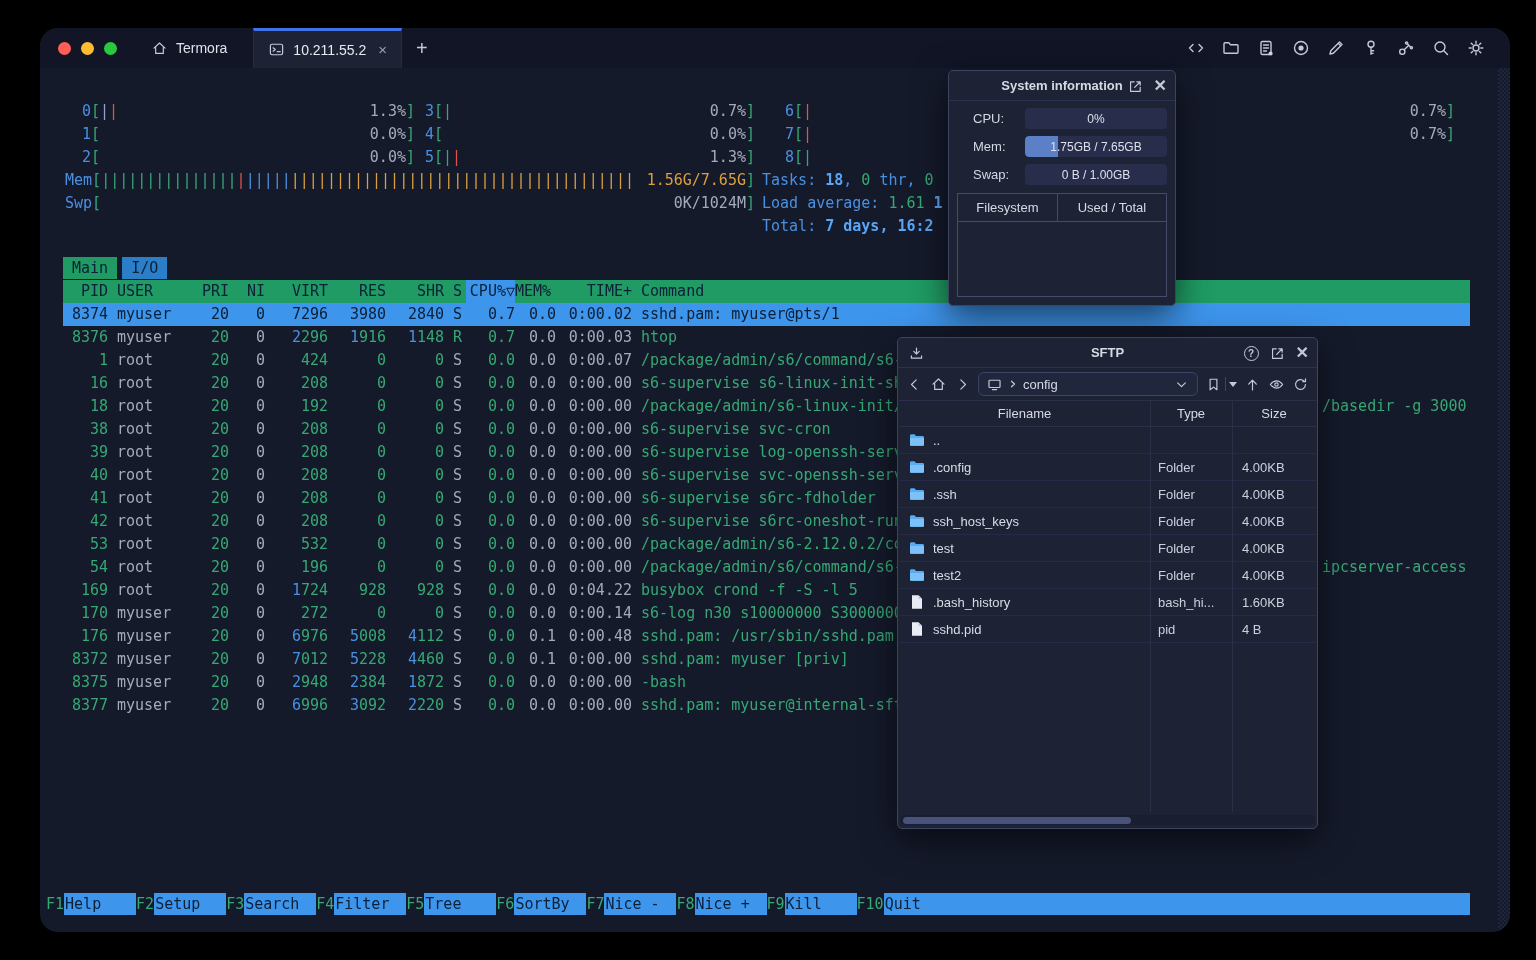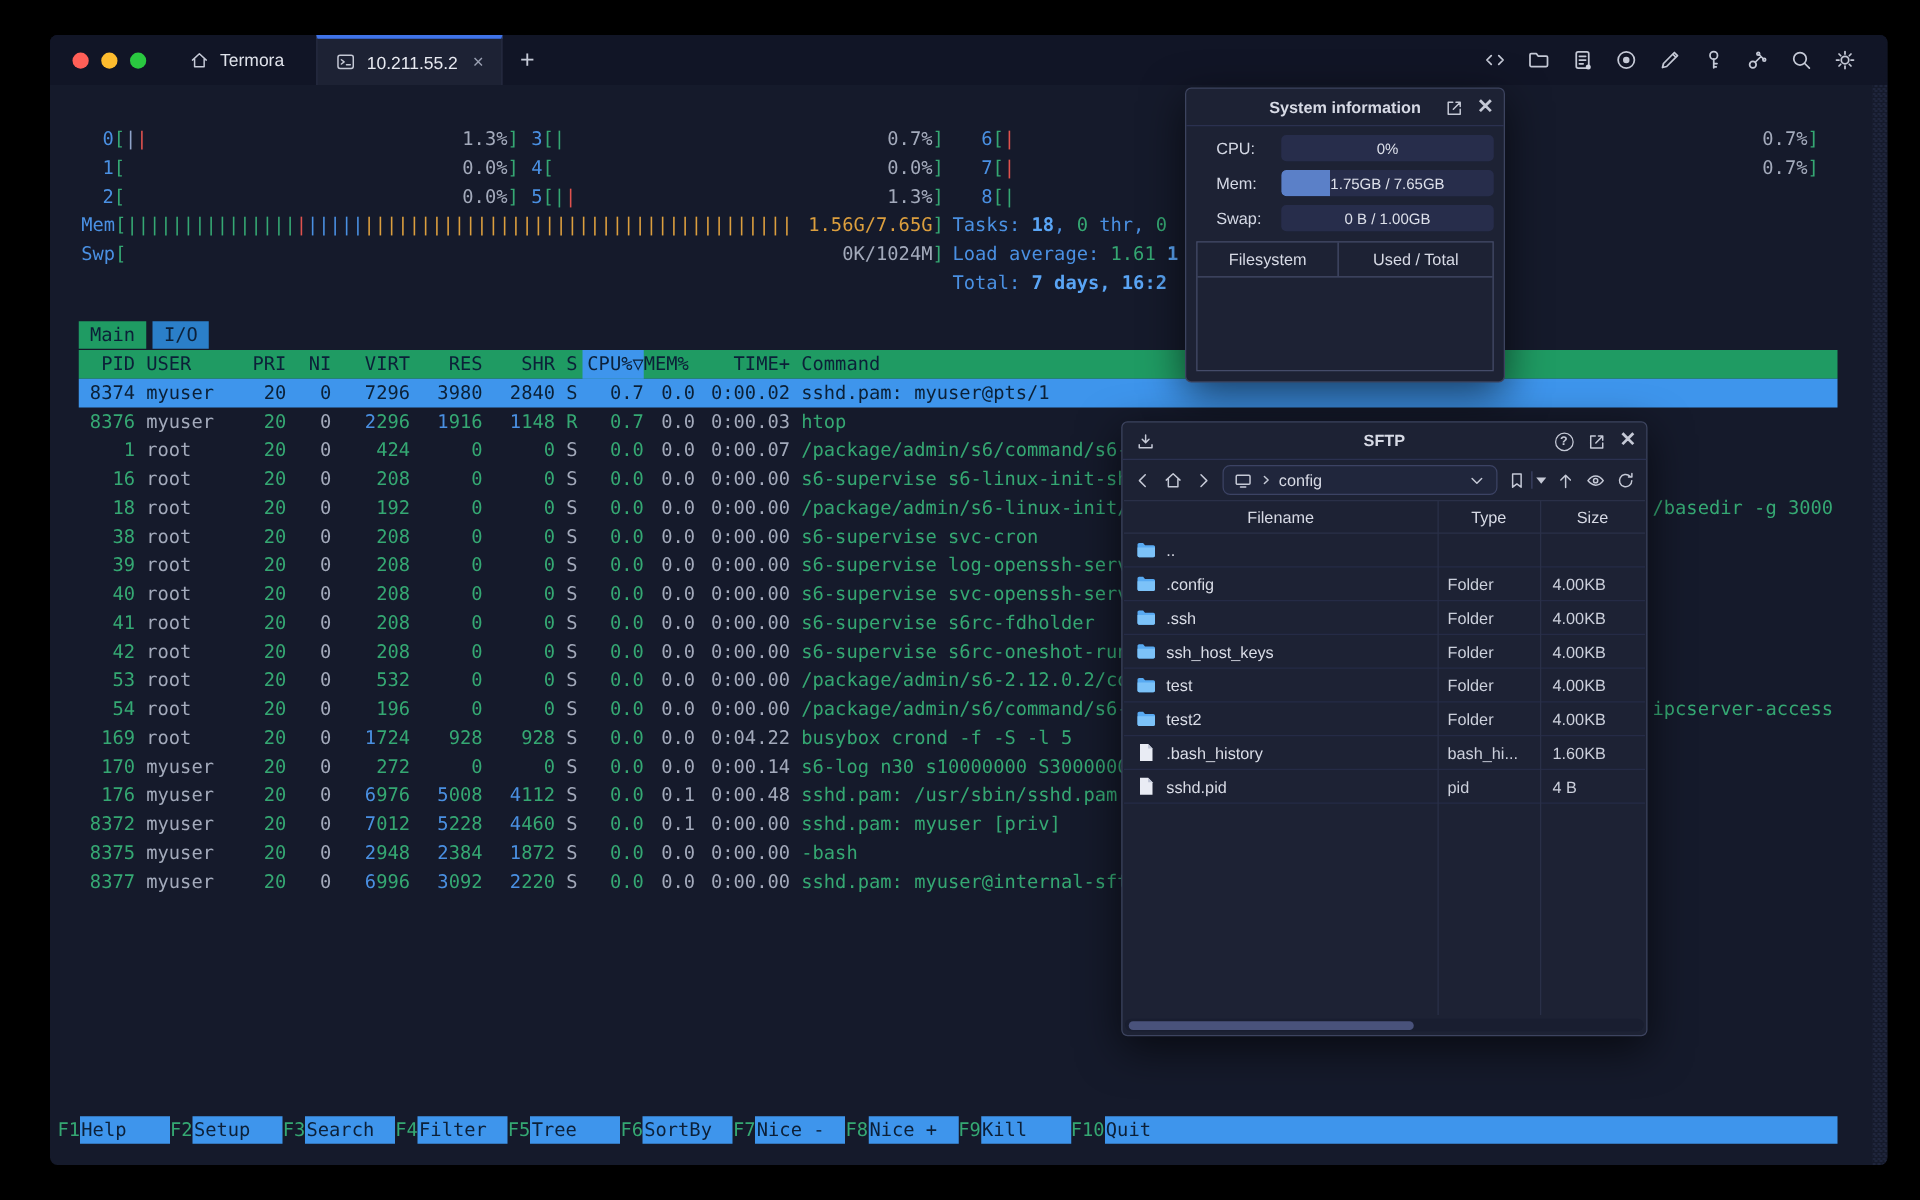--- a/index.html
+++ b/index.html
@@ -1,19 +1,19 @@
 <!DOCTYPE html>
 <html><head>
 <meta charset="utf-8">
 <style>
   * { box-sizing: border-box; margin: 0; padding: 0; }
   html,body { width:1536px; height:960px; background:#000; overflow:hidden;
     font-family:"Liberation Sans", sans-serif; }
   .window { position:absolute; left:40px; top:28px; width:1470px; height:904px;
-    background:#151a2b; border-radius:6px; overflow:hidden; box-shadow:0 12px 40px rgba(0,0,0,.7); }
+    background:#151a2b; border-radius:18px; overflow:hidden; box-shadow:0 12px 40px rgba(0,0,0,.7); }
 
   
   .titlebar { position:relative; height:40px; background:#111526; display:flex; align-items:stretch; }
   .lights { display:flex; align-items:center; gap:10px; padding:0 18px 0 18px; }
   .light { width:13px; height:13px; border-radius:50%; display:inline-block; }
   .tab-home { display:flex; align-items:center; gap:8px; padding:0 26px 0 16px; color:#dfe2ea; font-size:14px; }
   .tab-active { display:flex; align-items:center; gap:8px; padding:0 14px; background:#1d2234;
     border-top:3px solid #3f73e9; border-left:1px solid #262b40; border-right:1px solid #262b40;
     color:#e8eaf1; font-size:14px; min-width:148px; }
   .tab-close { color:#9aa0b2; font-size:15px; margin-left:4px; cursor:default; }
@@ -59,21 +59,21 @@
     box-shadow:0 10px 34px rgba(0,0,0,.6); color:#d7dae5; font-size:13px; }
   .ptitle { position:relative; height:30px; display:flex; align-items:center; justify-content:center;
     font-weight:bold; font-size:13px; border-bottom:1px solid #2b3150; }
   .ptitle-icons { position:absolute; right:8px; top:0; height:30px; display:flex; align-items:center; gap:10px; }
   .ptitle-left { position:absolute; left:10px; top:0; height:30px; display:flex; align-items:center; }
   .qmark { width:15px; height:15px; border:1.4px solid #c5c9d6; border-radius:50%; color:#c5c9d6;
     font-size:10px; display:inline-flex; align-items:center; justify-content:center; font-weight:bold; }
   .xbtn { color:#c5c9d6; font-size:16px; line-height:1; }
 
   
-  .sysinfo { left:908px; top:42px; width:256px; height:236px; z-index:20; }
+  .sysinfo { left:908px; top:42px; width:228px; height:236px; z-index:20; }
   .sys-rows { padding:7px 8px 2px 24px; }
   .sys-row { display:flex; align-items:center; height:21px; margin-bottom:7px; }
   .sys-label { width:52px; color:#d4d8e4; }
   .sys-track { position:relative; flex:1; height:21px; background:#272d4b; border-radius:4px; overflow:hidden; }
   .sys-fill { position:absolute; left:0; top:0; bottom:0; background:#5b80c8; border-radius:4px 0 0 4px; }
   .sys-text { position:absolute; inset:0; display:flex; align-items:center; justify-content:center;
     font-size:12px; color:#dde0ea; }
   .sys-table { position:absolute; left:8px; right:8px; top:122px; bottom:8px; border:1px solid #454c6a; display:flex; flex-direction:column; }
   .sys-thead, .sys-trow { display:flex; height:28px; line-height:27px; }
   .sys-thead { border-bottom:1px solid #454c6a; }

